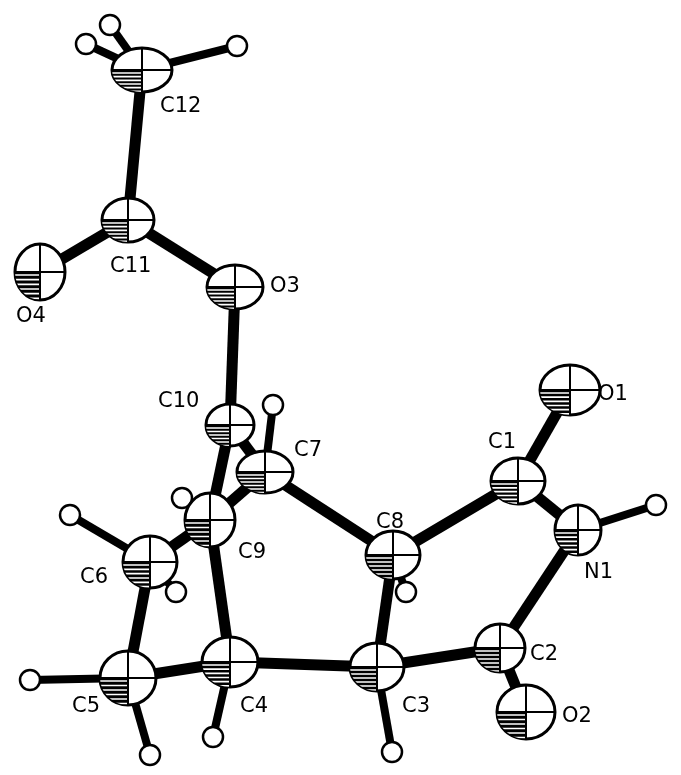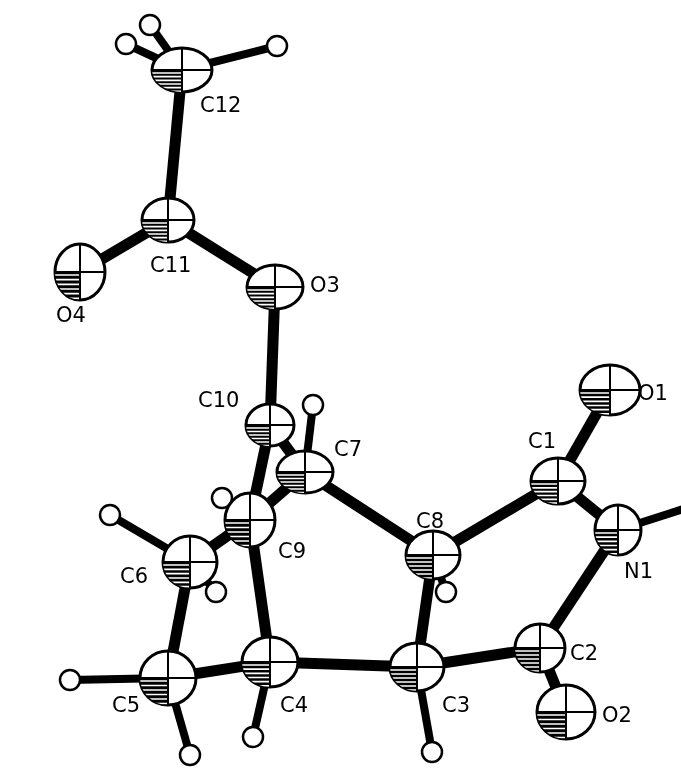--- a/index.html
+++ b/index.html
@@ -1,17 +1,17 @@
 <!DOCTYPE html>
 <html><head>
   <meta charset="utf-8">
   <style>
     html, body { margin: 0; padding: 0; background: #ffffff; }
     body { width: 681px; height: 775px; overflow: hidden; }
-    #stage { position: relative; width: 639px; height: 775px; margin-left: 40px; }
+    #stage { position: relative; width: 639px; height: 775px; }
     svg { position: absolute; left: 0; top: 0; }
     .bond { stroke: #000; stroke-width: 11; stroke-linecap: butt; }
     .hbond { stroke: #000; stroke-width: 8; stroke-linecap: butt; }
     .atom { fill: #fff; stroke: #000; stroke-width: 3; }
     .hatom { fill: #fff; stroke: #000; stroke-width: 2.5; }
     .label { font-family: "DejaVu Sans", sans-serif; font-size: 21px; fill: #000; }
   </style>
 </head>
 <body>
 

